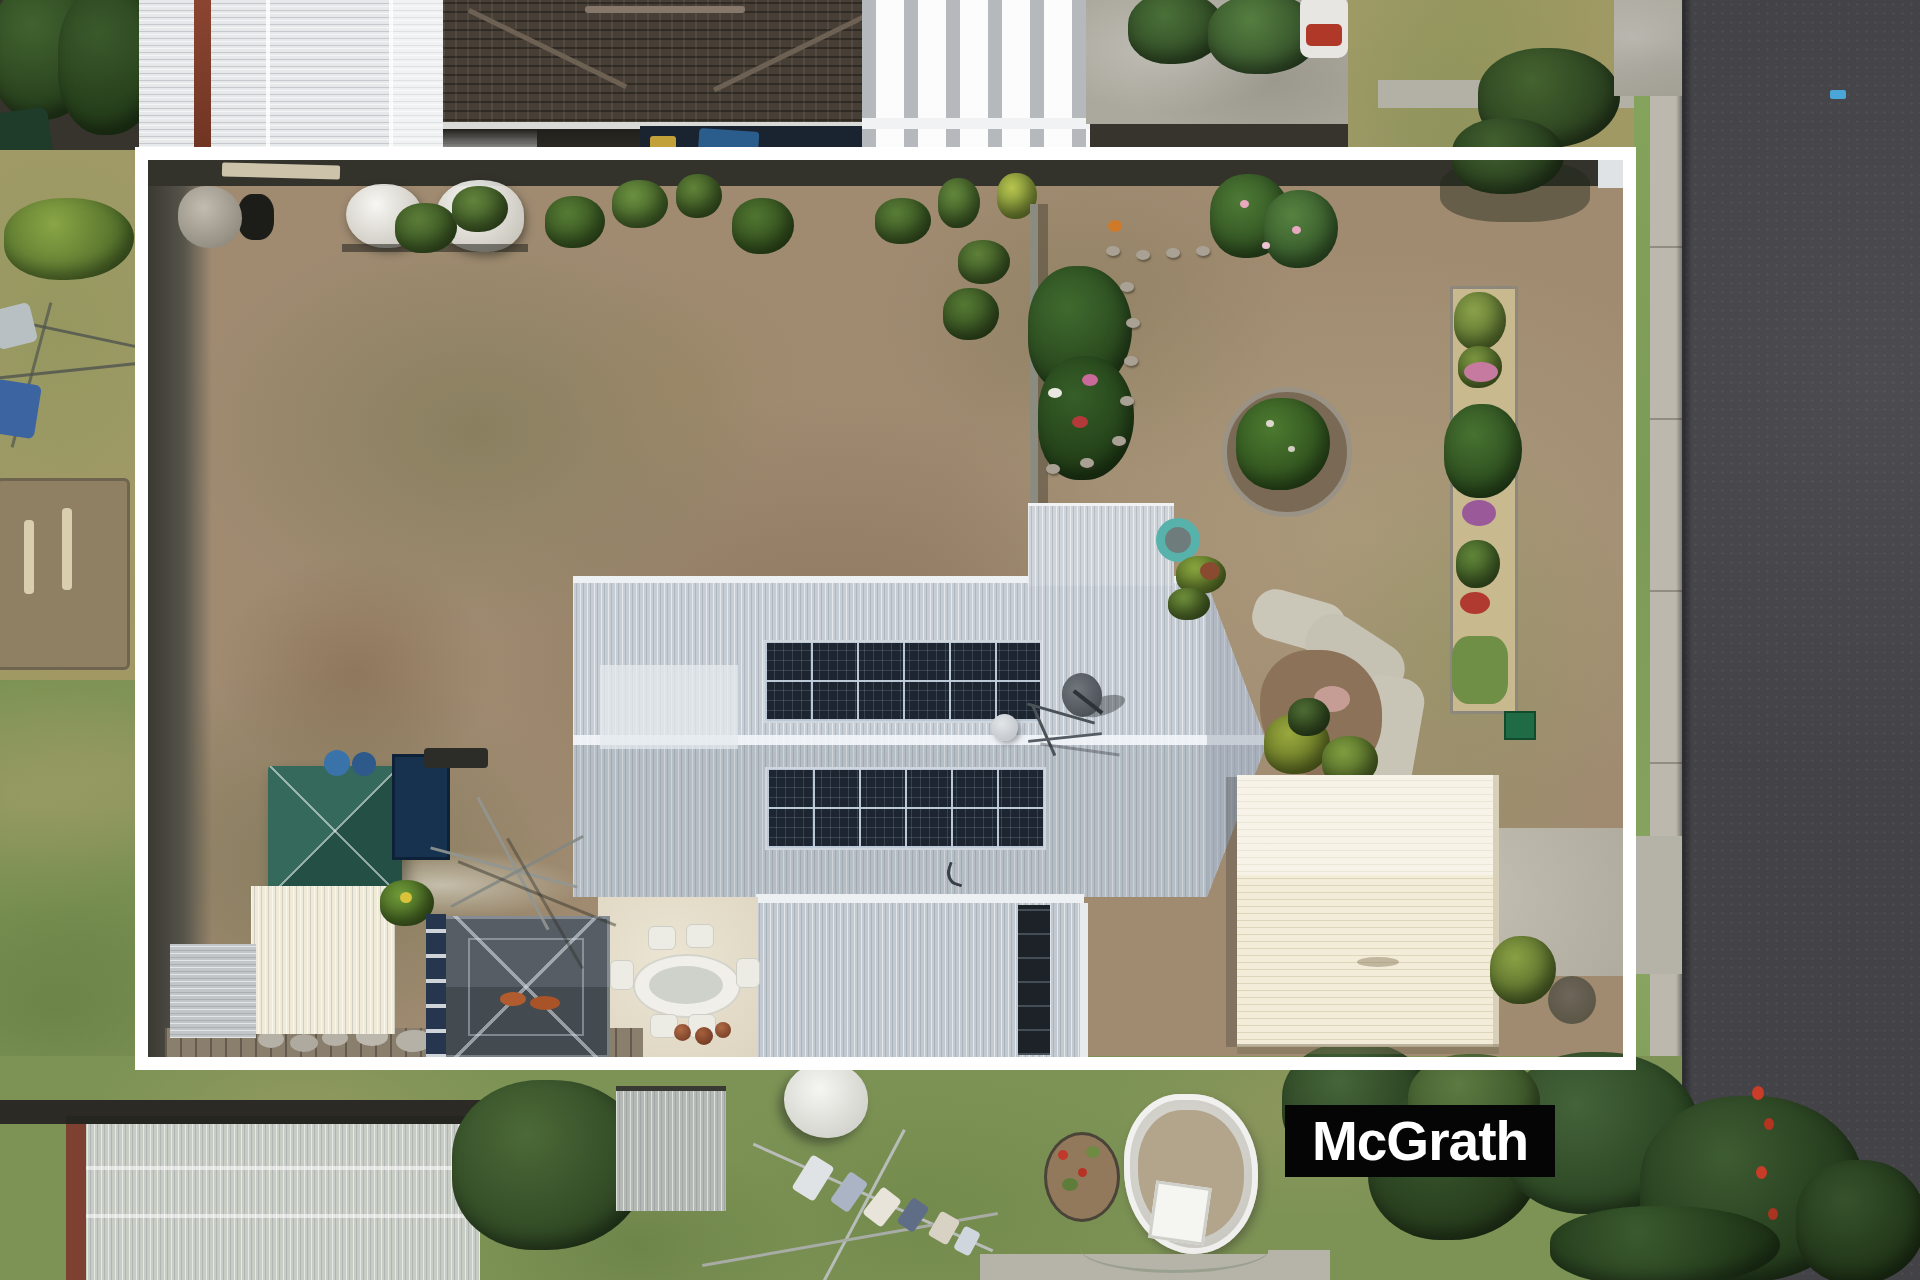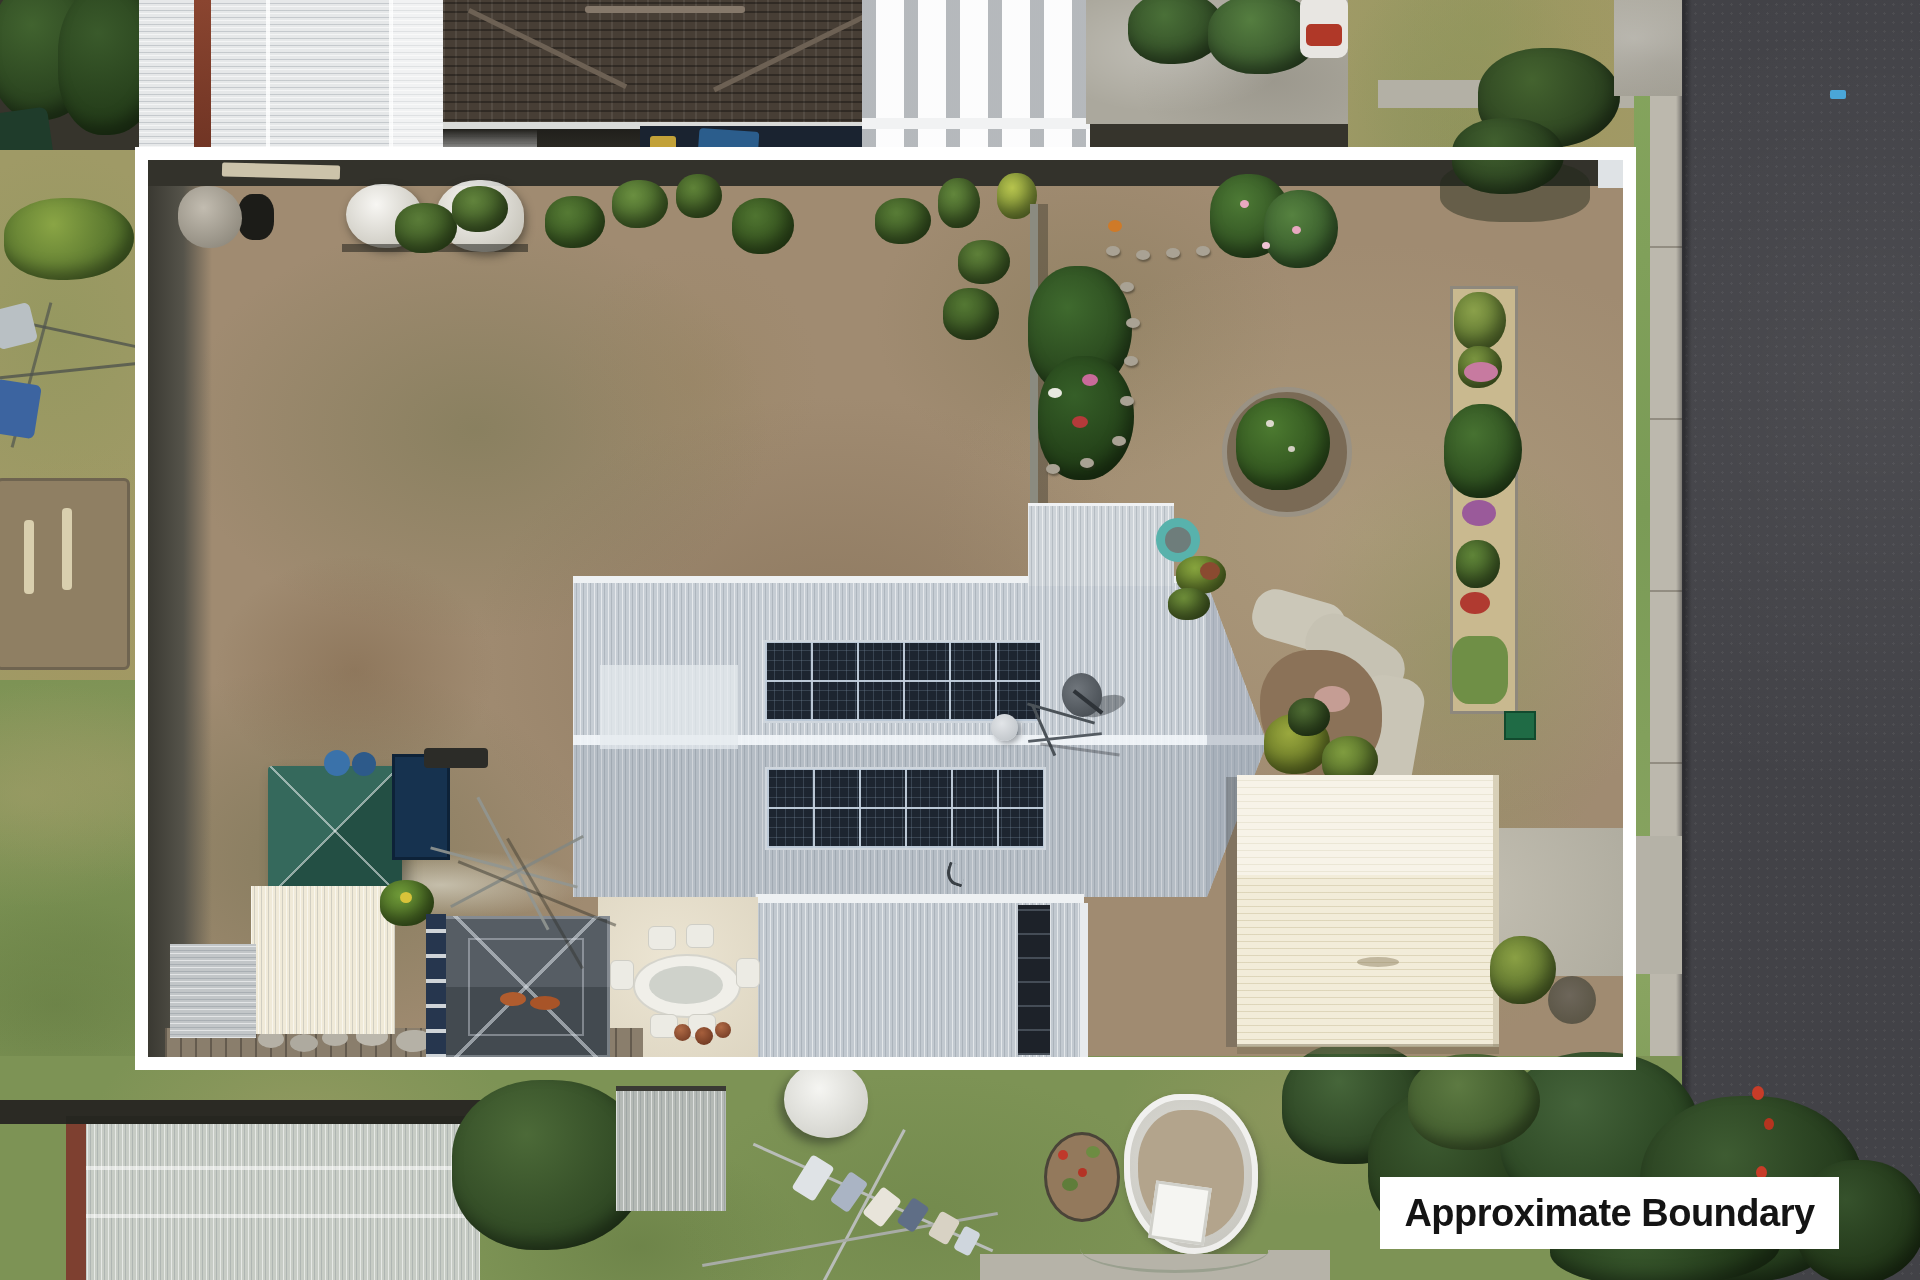--- a/index.html
+++ b/index.html
@@ -316,17 +316,17 @@
     <div class="e" style="left:120px;top:182px;width:42px;height:10px;background:rgba(120,105,70,.4);border-radius:50%;"></div>
     <div class="e" style="left:256px;top:0;width:6px;height:272px;background:#d8d0b8;"></div>
   </div>
   <div class="e" style="left:1237px;top:1044px;width:262px;height:10px;background:rgba(118,108,82,.45);"></div>
   <div class="e" style="left:1548px;top:976px;width:48px;height:48px;border-radius:50%;background:radial-gradient(circle at 45% 40%,#6d665a,#55503f);"></div>
   <div class="bush" style="left:1490px;top:936px;width:66px;height:68px;--c1:#8aa044;--c2:#4e6426;"></div>
   <div class="e" style="left:1504px;top:711px;width:28px;height:25px;background:#1f6b45;border:2px solid #124a2e;"></div>
 
   <div id="boundary" class="e" style="left:135px;top:147px;width:1501px;height:923px;"></div>
 
-  <div class="e badge" style="left:1380px;top:1177px;width:459px;height:72px;background:#ffffff;color:#141414;font-size:38px;font-weight:bold;letter-spacing:-0.5px;">
-    <span>Approximate Boundary</span>
+  <div class="e badge" style="left:1285px;top:1105px;width:270px;height:72px;background:#050505;color:#ffffff;font-size:55px;font-weight:bold;letter-spacing:-1px;">
+    <span>McGrath</span>
   </div>
 
 </div>
 
 </body></html>

